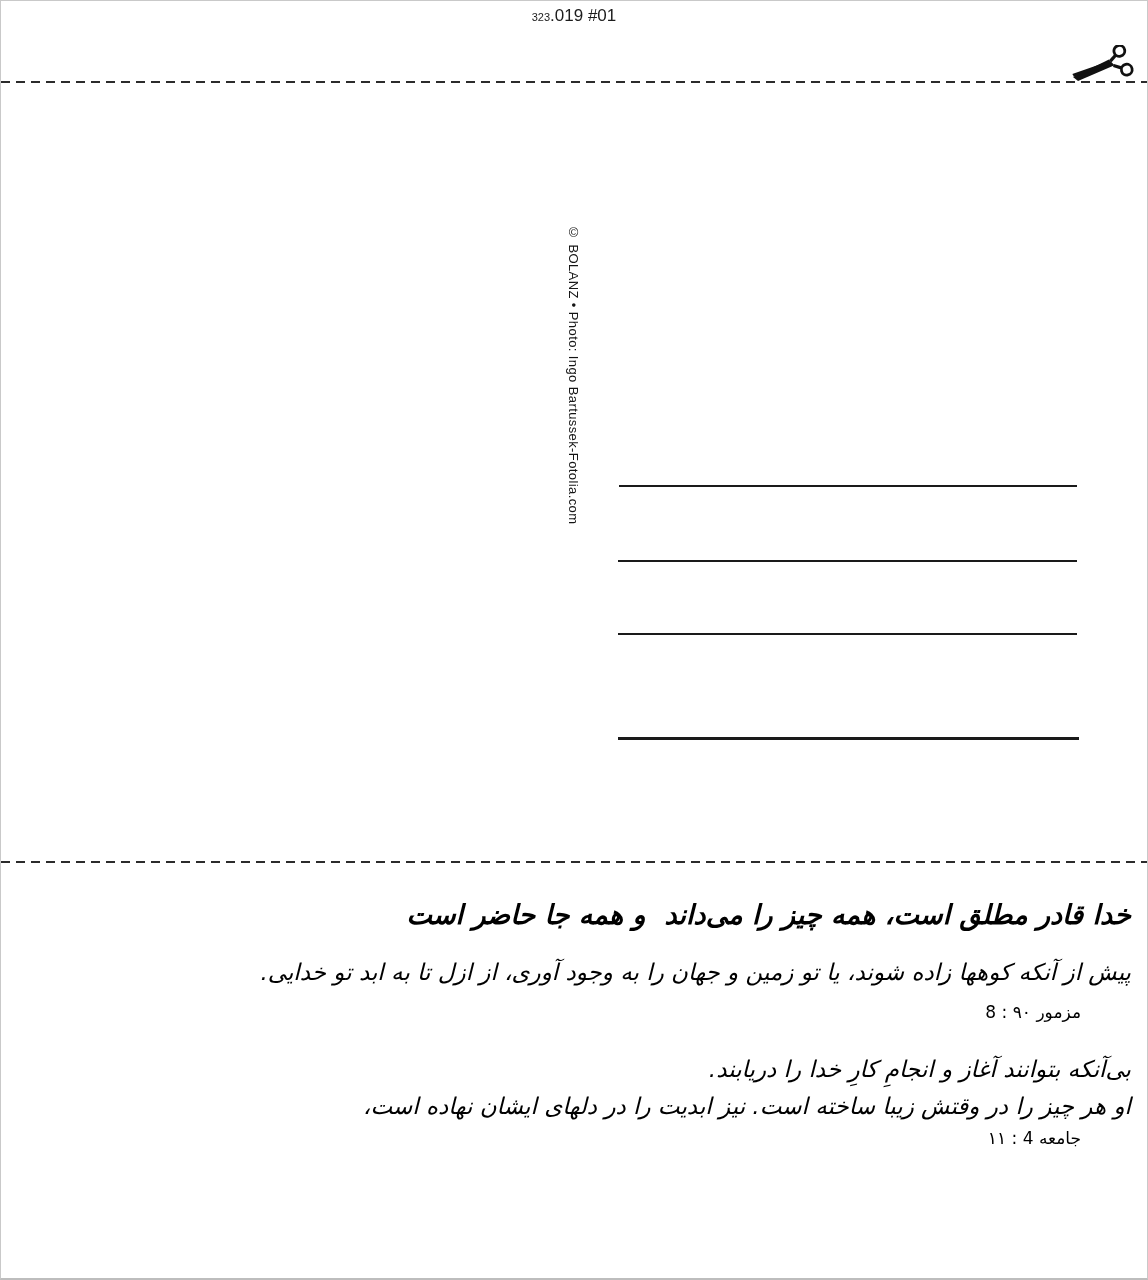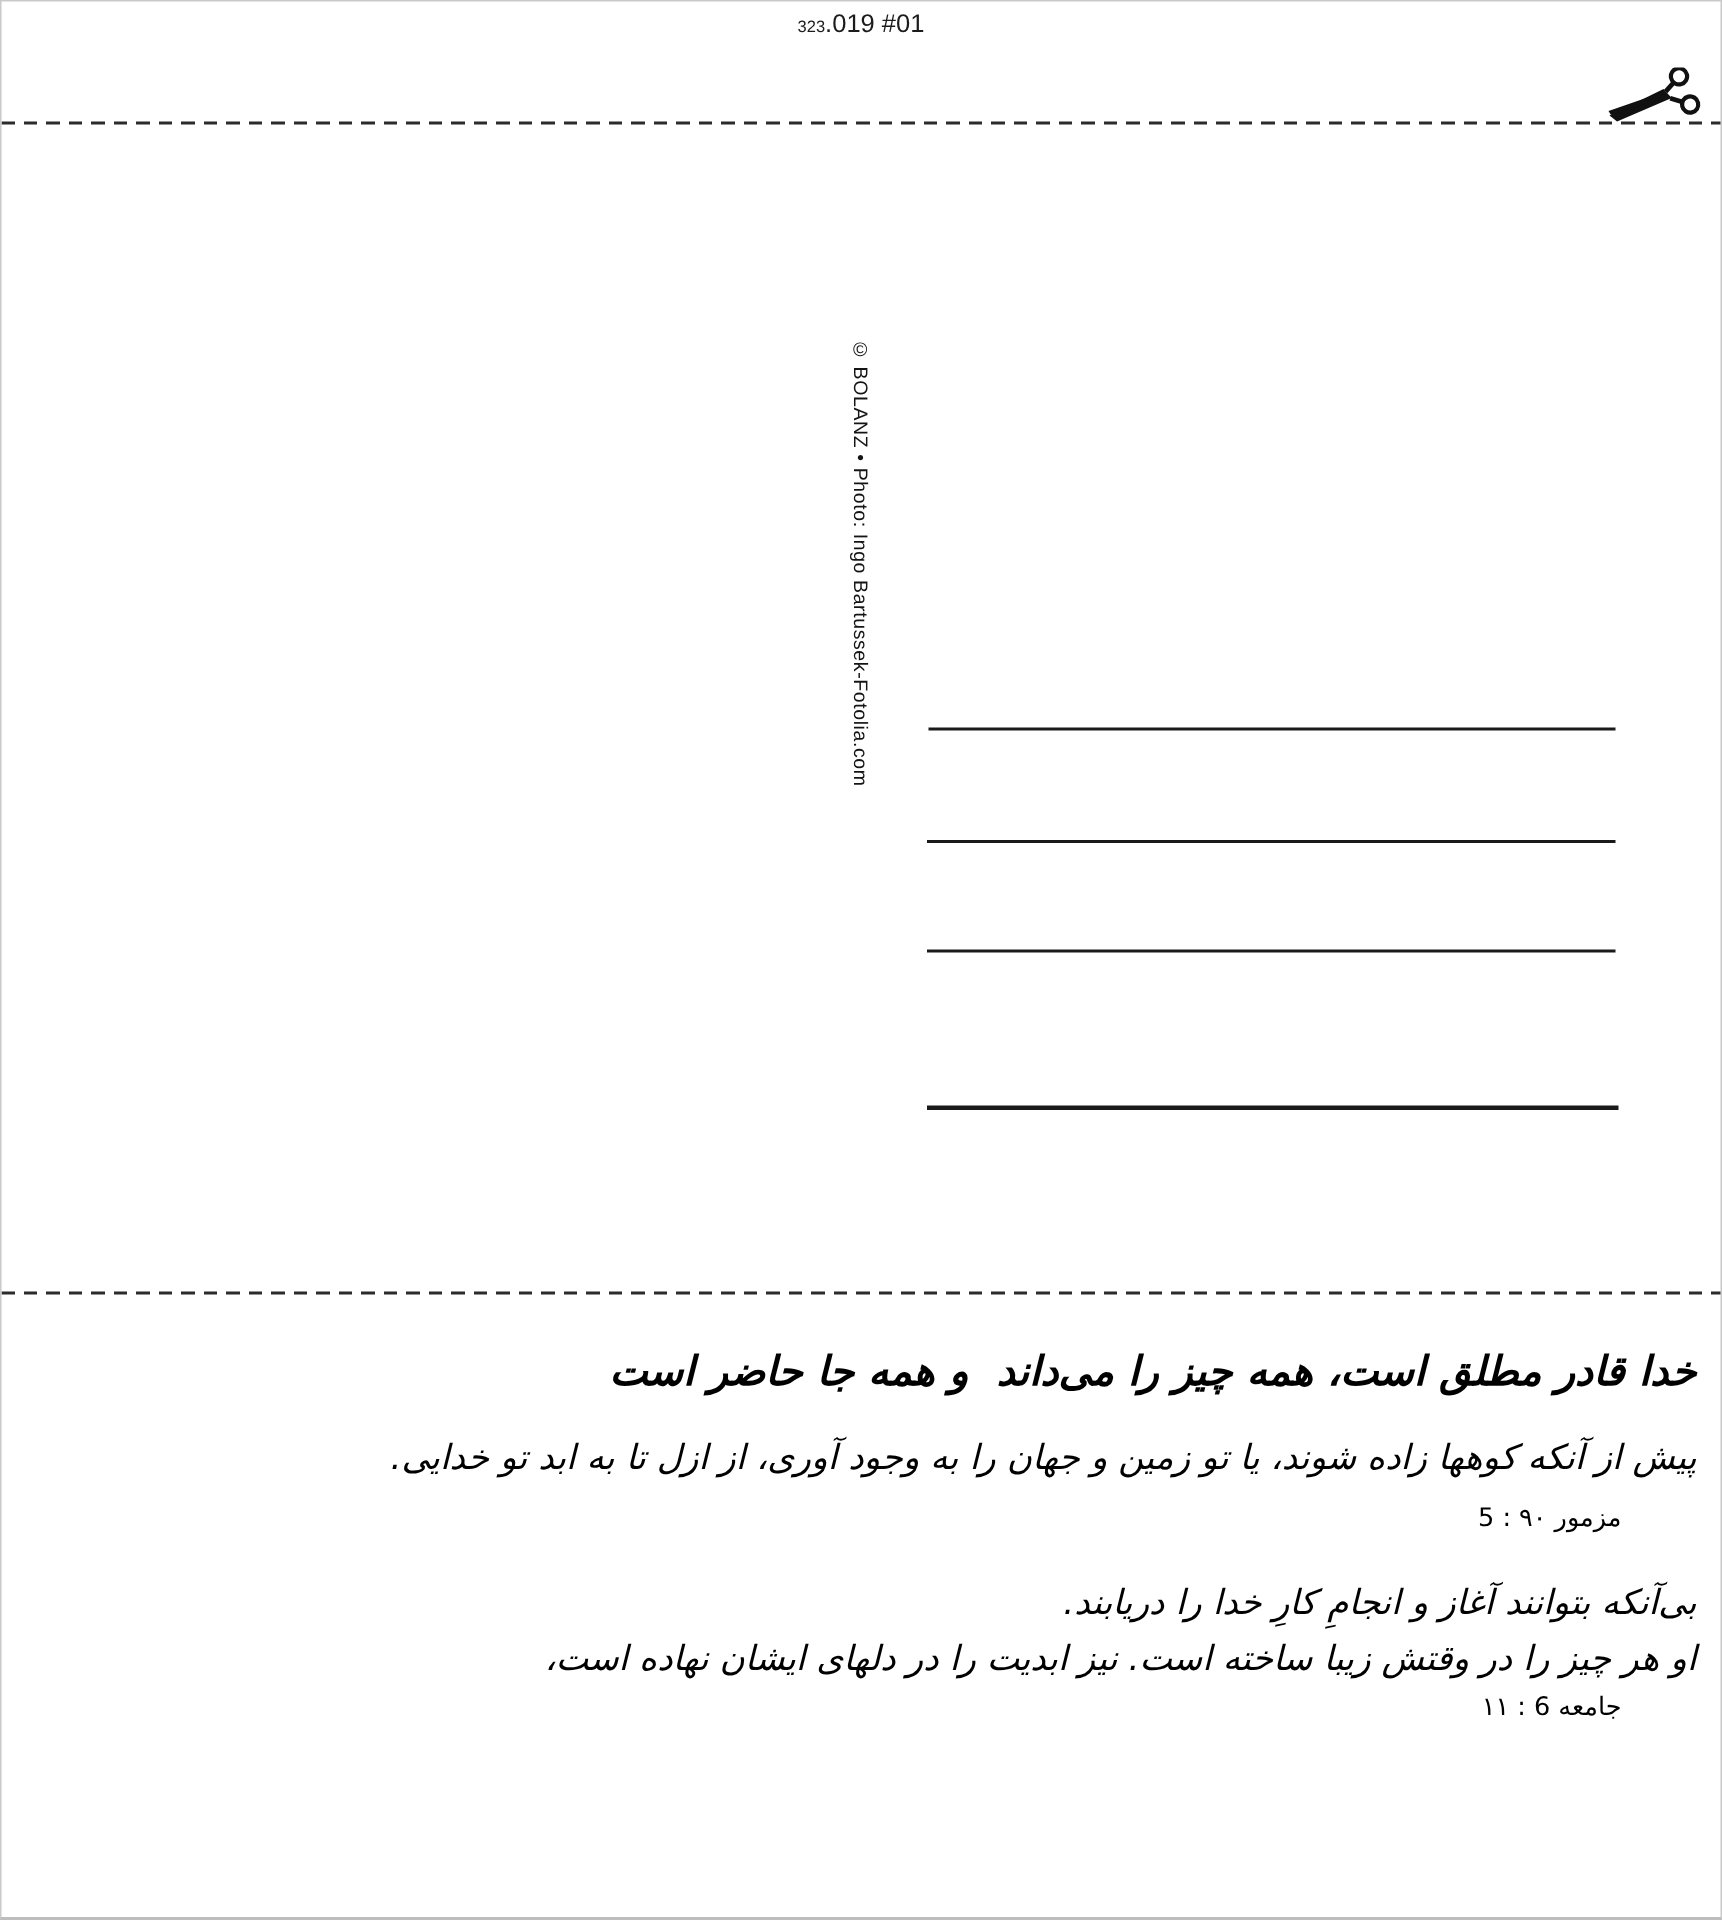--- a/index.html
+++ b/index.html
@@ -120,22 +120,22 @@
   <div class="addr-line addr-2"></div>
   <div class="addr-line addr-3"></div>
   <div class="addr-line addr-4"></div>
 
   <div class="cutline cutline-bottom"></div>
 
   <div class="rtl verse-heading">خدا قادر مطلق است، همه چیز را می‌داند &nbsp;و همه جا حاضر است</div>
 
   <div class="rtl verse-para para-psalm">پیش از آنکه کوهها زاده شوند، یا تو زمین و جهان را به وجود آوری، از ازل تا به ابد تو خدایی.</div>
 
-  <div class="rtl verse-ref ref-psalm">مزمور ۹۰ : 5</div>
+  <div class="rtl verse-ref ref-psalm">مزمور ۹۰ : 8</div>
 
   <div class="rtl verse-para para-eccl">
     <span class="para-line">بی‌آنکه بتوانند آغاز و انجامِ کارِ خدا را دریابند.</span>
     <span class="para-line">او هر چیز را در وقتش زیبا ساخته است. نیز ابدیت را در دلهای ایشان نهاده است،</span>
   </div>
 
-  <div class="rtl verse-ref ref-eccl">جامعه 6 : ۱۱</div>
+  <div class="rtl verse-ref ref-eccl">جامعه 4 : ۱۱</div>
 
 </div>
 
 </body></html>

